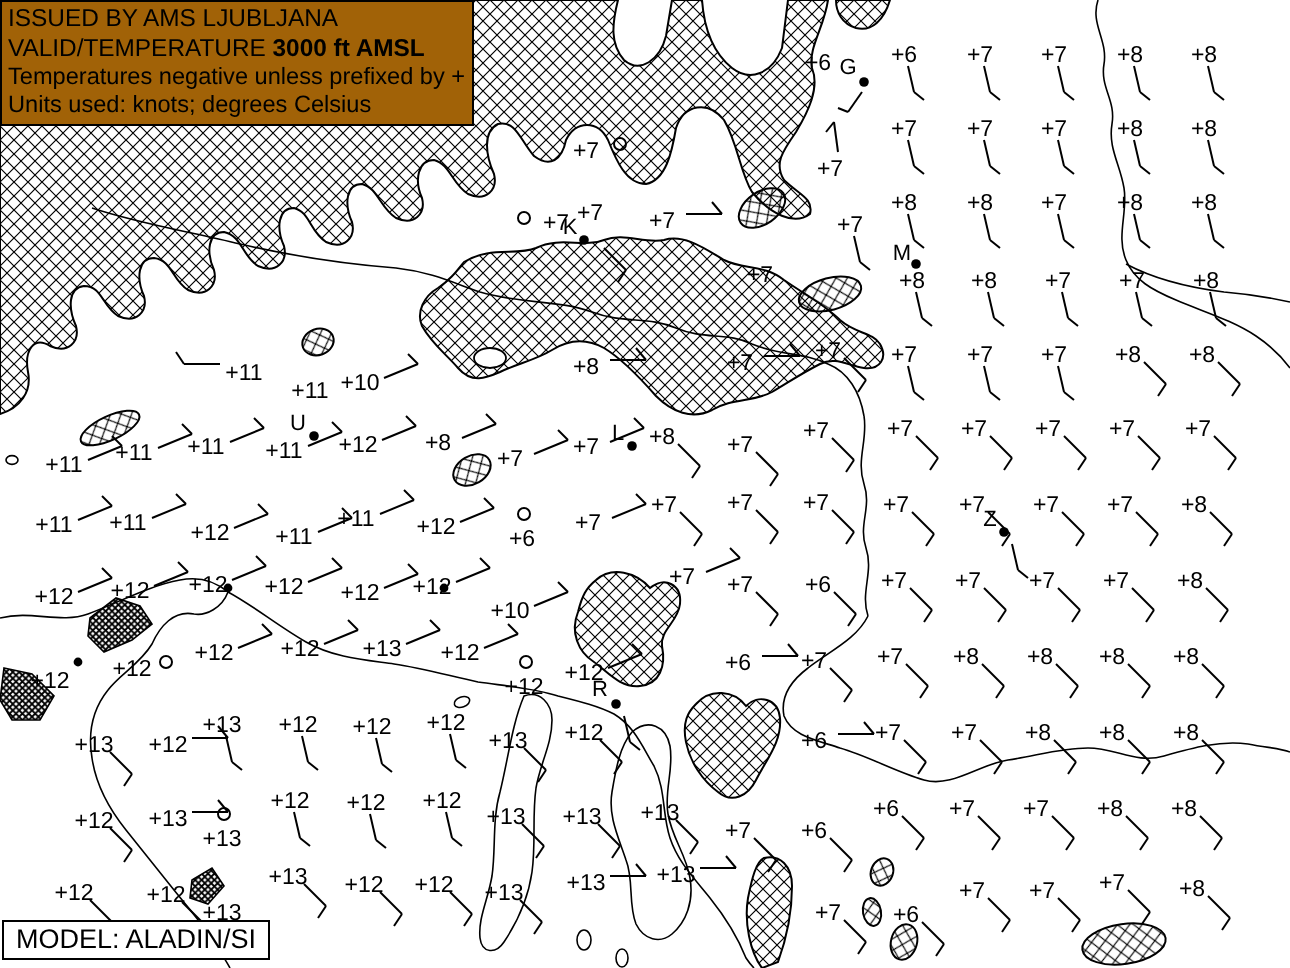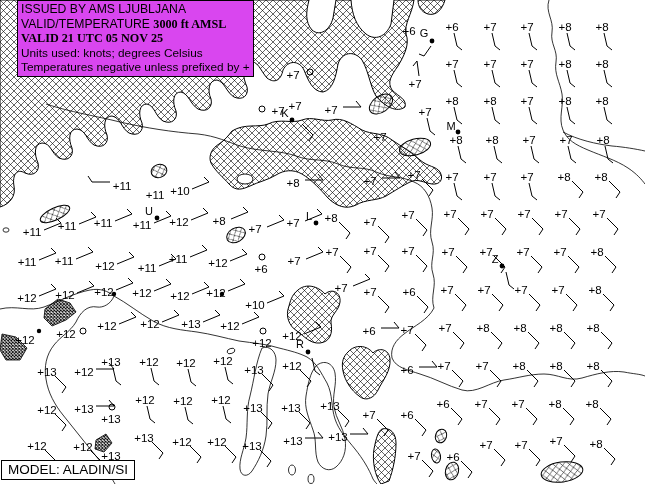--- a/index.html
+++ b/index.html
@@ -1,23 +1,23 @@
 <!DOCTYPE html>
 <html><head>
 <meta charset="utf-8">
 <style>
   html,body{margin:0;padding:0;width:645px;height:484px;overflow:hidden;background:#fff;}
   body{font-family:"Liberation Sans",sans-serif;color:#000;position:relative;}
   #stage{position:relative;width:645px;height:484px;}
   svg{position:absolute;left:0;top:0;}
-  .hdr-box{position:absolute;left:17px;top:0;width:229px;background:#d946ef;border:1px solid #000;
+  .hdr-box{position:absolute;left:0;top:0;width:229px;background:#a16207;border:1px solid #000;
            padding:1px 3px 2px 3px;font-size:12.2px;line-height:1.2;z-index:5;}
   .hdr-box div{white-space:nowrap;}
   .hdr-small{font-size:11.8px;}
-  .b{font-weight:bold;font-family:Liberation Serif, serif;}
+  .b{font-weight:bold;}
   .model-box{position:absolute;left:1px;top:460px;background:#fff;border:1px solid #000;
              padding:1px 6px 2px 6px;font-size:13.5px;z-index:5;white-space:nowrap;}
 </style>
 </head>
 <body>
 
 <div id="stage">
   <svg id="map" width="645" height="484" viewBox="0 0 645 484">
     <defs>
       <pattern id="xh" patternUnits="userSpaceOnUse" width="7" height="7">
@@ -511,19 +511,18 @@
         <line x1="315" y1="371" x2="320" y2="375" stroke="#000000" stroke-width="1"></line>
         <circle cx="114" cy="294" r="2.2" fill="#000000"></circle>
         <circle cx="222" cy="294" r="2.2" fill="#000000"></circle>
         <circle cx="39" cy="331" r="2.2" fill="#000000"></circle>
       </g>
   </svg>
 
   <div class="hdr-box">
     <div>ISSUED BY AMS LJUBLJANA</div>
     <div><span>VALID/TEMPERATURE </span><span class="b">3000 ft AMSL</span></div>
-    <div class="b">VALID 21 UTC 05 NOV 25</div>
+    <div class="hdr-small">Temperatures negative unless prefixed by +</div>
     <div class="hdr-small">Units used: knots; degrees Celsius</div>
-    <div class="hdr-small">Temperatures negative unless prefixed by +</div>
   </div>
 
   <div class="model-box">MODEL: ALADIN/SI</div>
 </div>
 
 </body></html>

